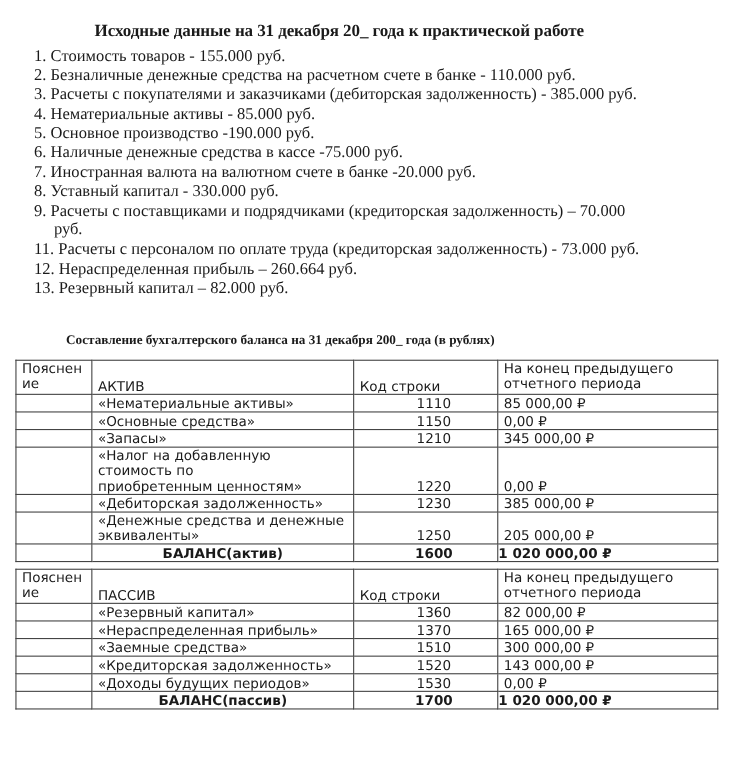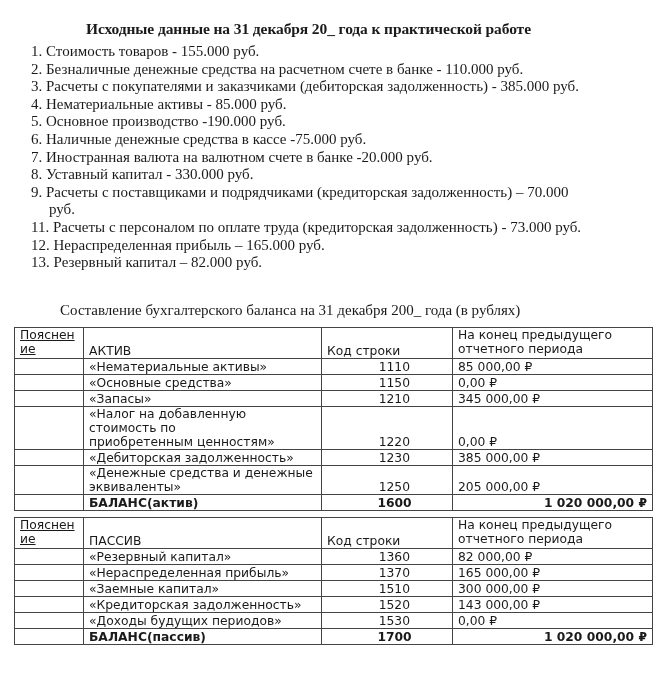--- a/index.html
+++ b/index.html
@@ -11,43 +11,43 @@
   }
   .list {
     position: absolute; left: 31px; top: 43px; margin: 0; padding: 0; list-style: none;
     font-family: "Liberation Serif", serif; font-size: 15px; line-height: 17.6px;
   }
   .list li { white-space: nowrap; }
   .list li.wrap { white-space: normal; width: 560px; }
   .list li.wrap .cont { display: block; padding-left: 18px; }
   .subtitle {
     position: absolute; left: 60px; top: 302px;
-    font-family: "Liberation Serif", serif; font-weight: normal; font-size: 15px;
+    font-family: "Liberation Serif", serif; font-weight: bold; font-size: 12px;
     white-space: nowrap;
   }
   table.bal {
     position: absolute; left: 14px; width: 639px;
     border-collapse: collapse;
     font-family: "DejaVu Sans", sans-serif; font-size: 12.3px; line-height: 14px;
     border: 1.5px solid #333;
   }
   table.bal td {
     border: 1px solid #444; padding: 0 5px; vertical-align: bottom; height: 15px;
   }
   table.bal tr.hdr td { height: 30px; vertical-align: bottom; }
   table.bal tr.hdr td.exp, table.bal tr.hdr td.prev { vertical-align: top; }
-  table.bal td.c1 { width: 58px; text-decoration: underline; }
+  table.bal td.c1 { width: 58px; }
   table.bal td.c2 { width: 227px; }
   table.bal td.c3 { width: 120px; }
   table.bal td.code { text-align: right; padding-right: 42px; }
   table.bal td.val { padding-right: 50px; }
   table.bal tr.total td { font-weight: bold; border-top: 1.5px solid #333; }
-  table.bal tr.total td.lbl { text-align: left; }
+  table.bal tr.total td.lbl { text-align: center; }
   table.bal tr.total td.code { text-align: center; padding-right: 5px; padding-left: 20px; }
-  table.bal tr.total td.val { text-align: right; padding-right: 5px; padding-left: 0; }
+  table.bal tr.total td.val { text-align: left; padding-right: 5px; padding-left: 0; }
   #tbl-asset { top: 327px; }
   #tbl-liab { top: 517px; }
 </style>
 </head>
 <body>
 
 <div class="title">Исходные данные на 31 декабря 20_ года к практической работе</div>
 
 <ul class="list">
   <li>1. Стоимость товаров - 155.000 руб.</li>
@@ -56,21 +56,21 @@
   <li>4. Нематериальные активы  - 85.000 руб.</li>
   <li>5. Основное производство -190.000 руб.</li>
   <li>6. Наличные денежные средства в кассе -75.000 руб.</li>
   <li>7. Иностранная валюта на валютном счете в банке -20.000 руб.</li>
   <li>8. Уставный капитал - 330.000 руб.</li>
   <li class="wrap">
     <span>9. Расчеты с поставщиками и подрядчиками (кредиторская задолженность) – 70.000</span>
     <span class="cont">руб.</span>
   </li>
   <li>11. Расчеты с персоналом по оплате труда (кредиторская задолженность) - 73.000 руб.</li>
-  <li>12. Нераспределенная прибыль – 165.000 руб.</li>
+  <li>12. Нераспределенная прибыль – 260.664 руб.</li>
   <li>13. Резервный капитал – 82.000 руб.</li>
 </ul>
 
 <div class="subtitle">Составление бухгалтерского баланса на 31 декабря 200_ года (в рублях)</div>
 
 <table class="bal" id="tbl-asset">
   <tbody>
       <tr class="hdr">
     <td class="c1 exp">Пояснен ие</td>
     <td class="c2">АКТИВ</td>
@@ -137,21 +137,21 @@
     <td class="val">82 000,00 ₽</td>
   </tr>
   <tr>
     <td></td>
     <td>«Нераспределенная прибыль»</td>
     <td class="code">1370</td>
     <td class="val">165 000,00 ₽</td>
   </tr>
   <tr>
     <td></td>
-    <td>«Заемные капитал»</td>
+    <td>«Заемные средства»</td>
     <td class="code">1510</td>
     <td class="val">300 000,00 ₽</td>
   </tr>
   <tr>
     <td></td>
     <td>«Кредиторская задолженность»</td>
     <td class="code">1520</td>
     <td class="val">143 000,00 ₽</td>
   </tr>
   <tr>

